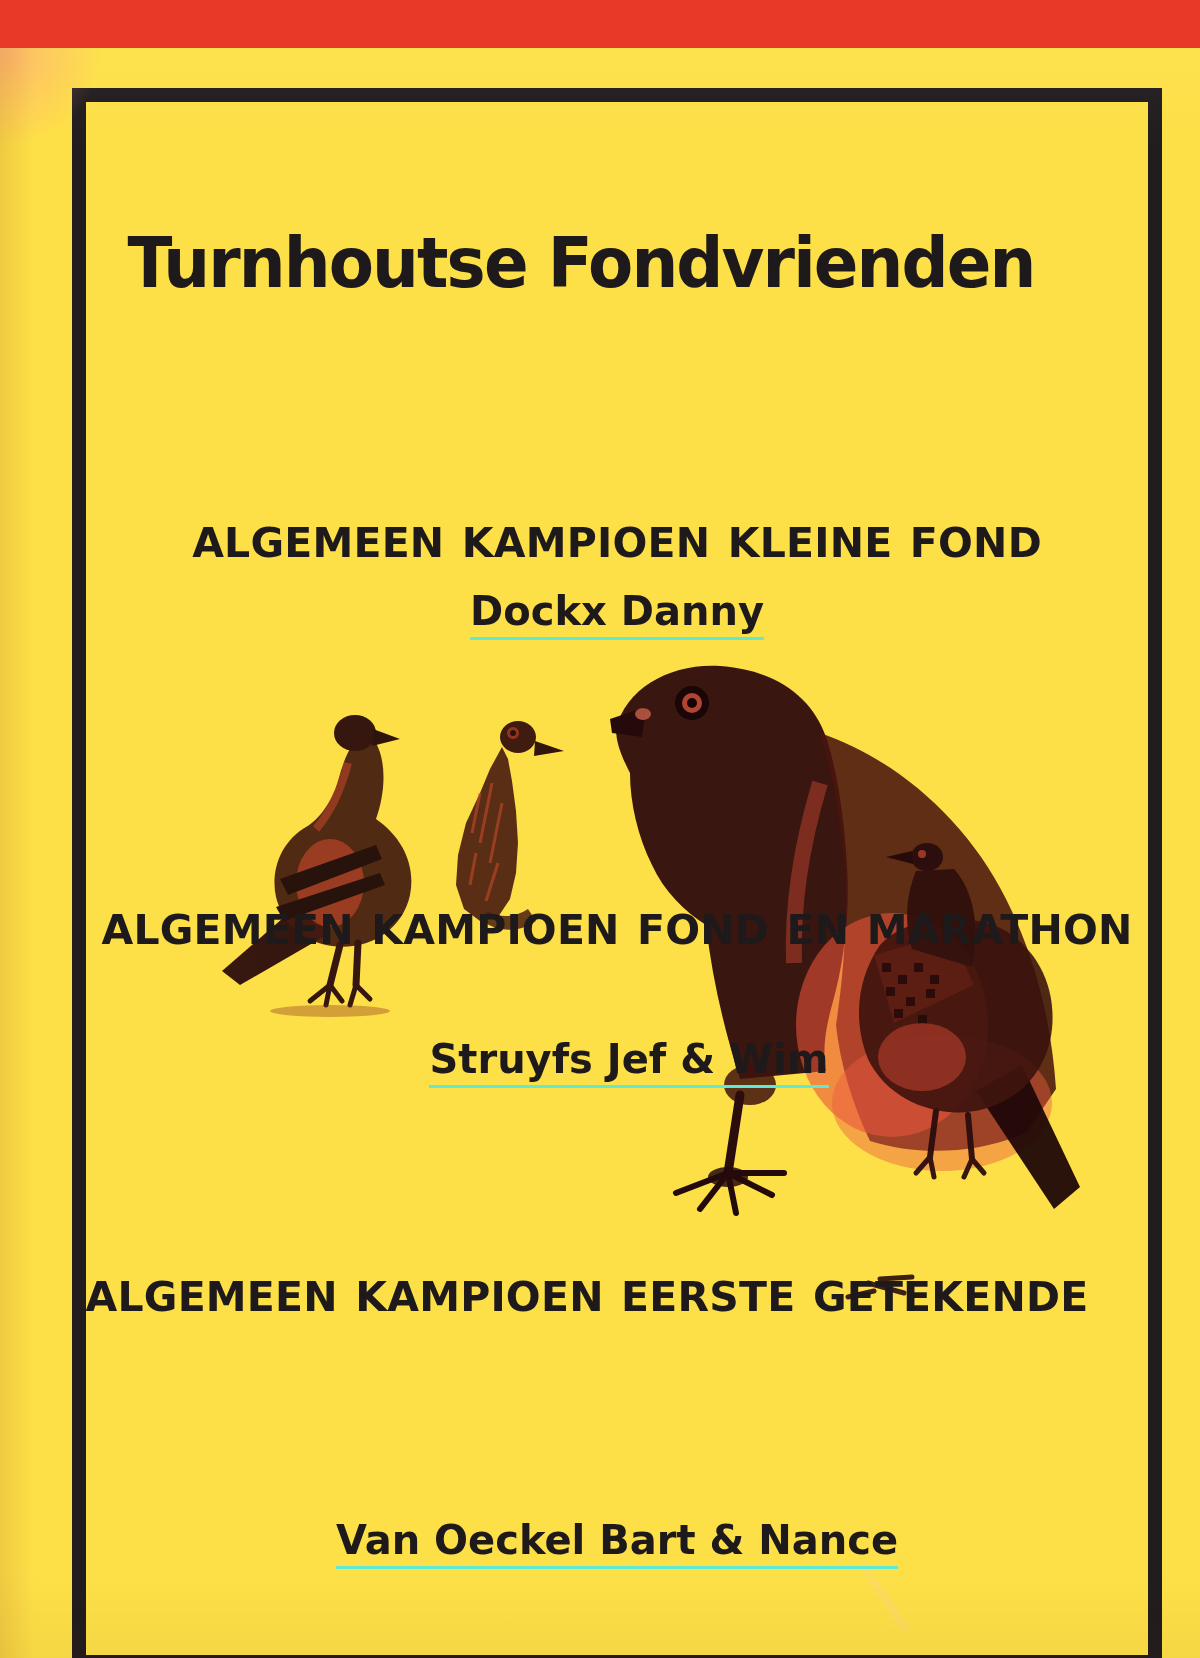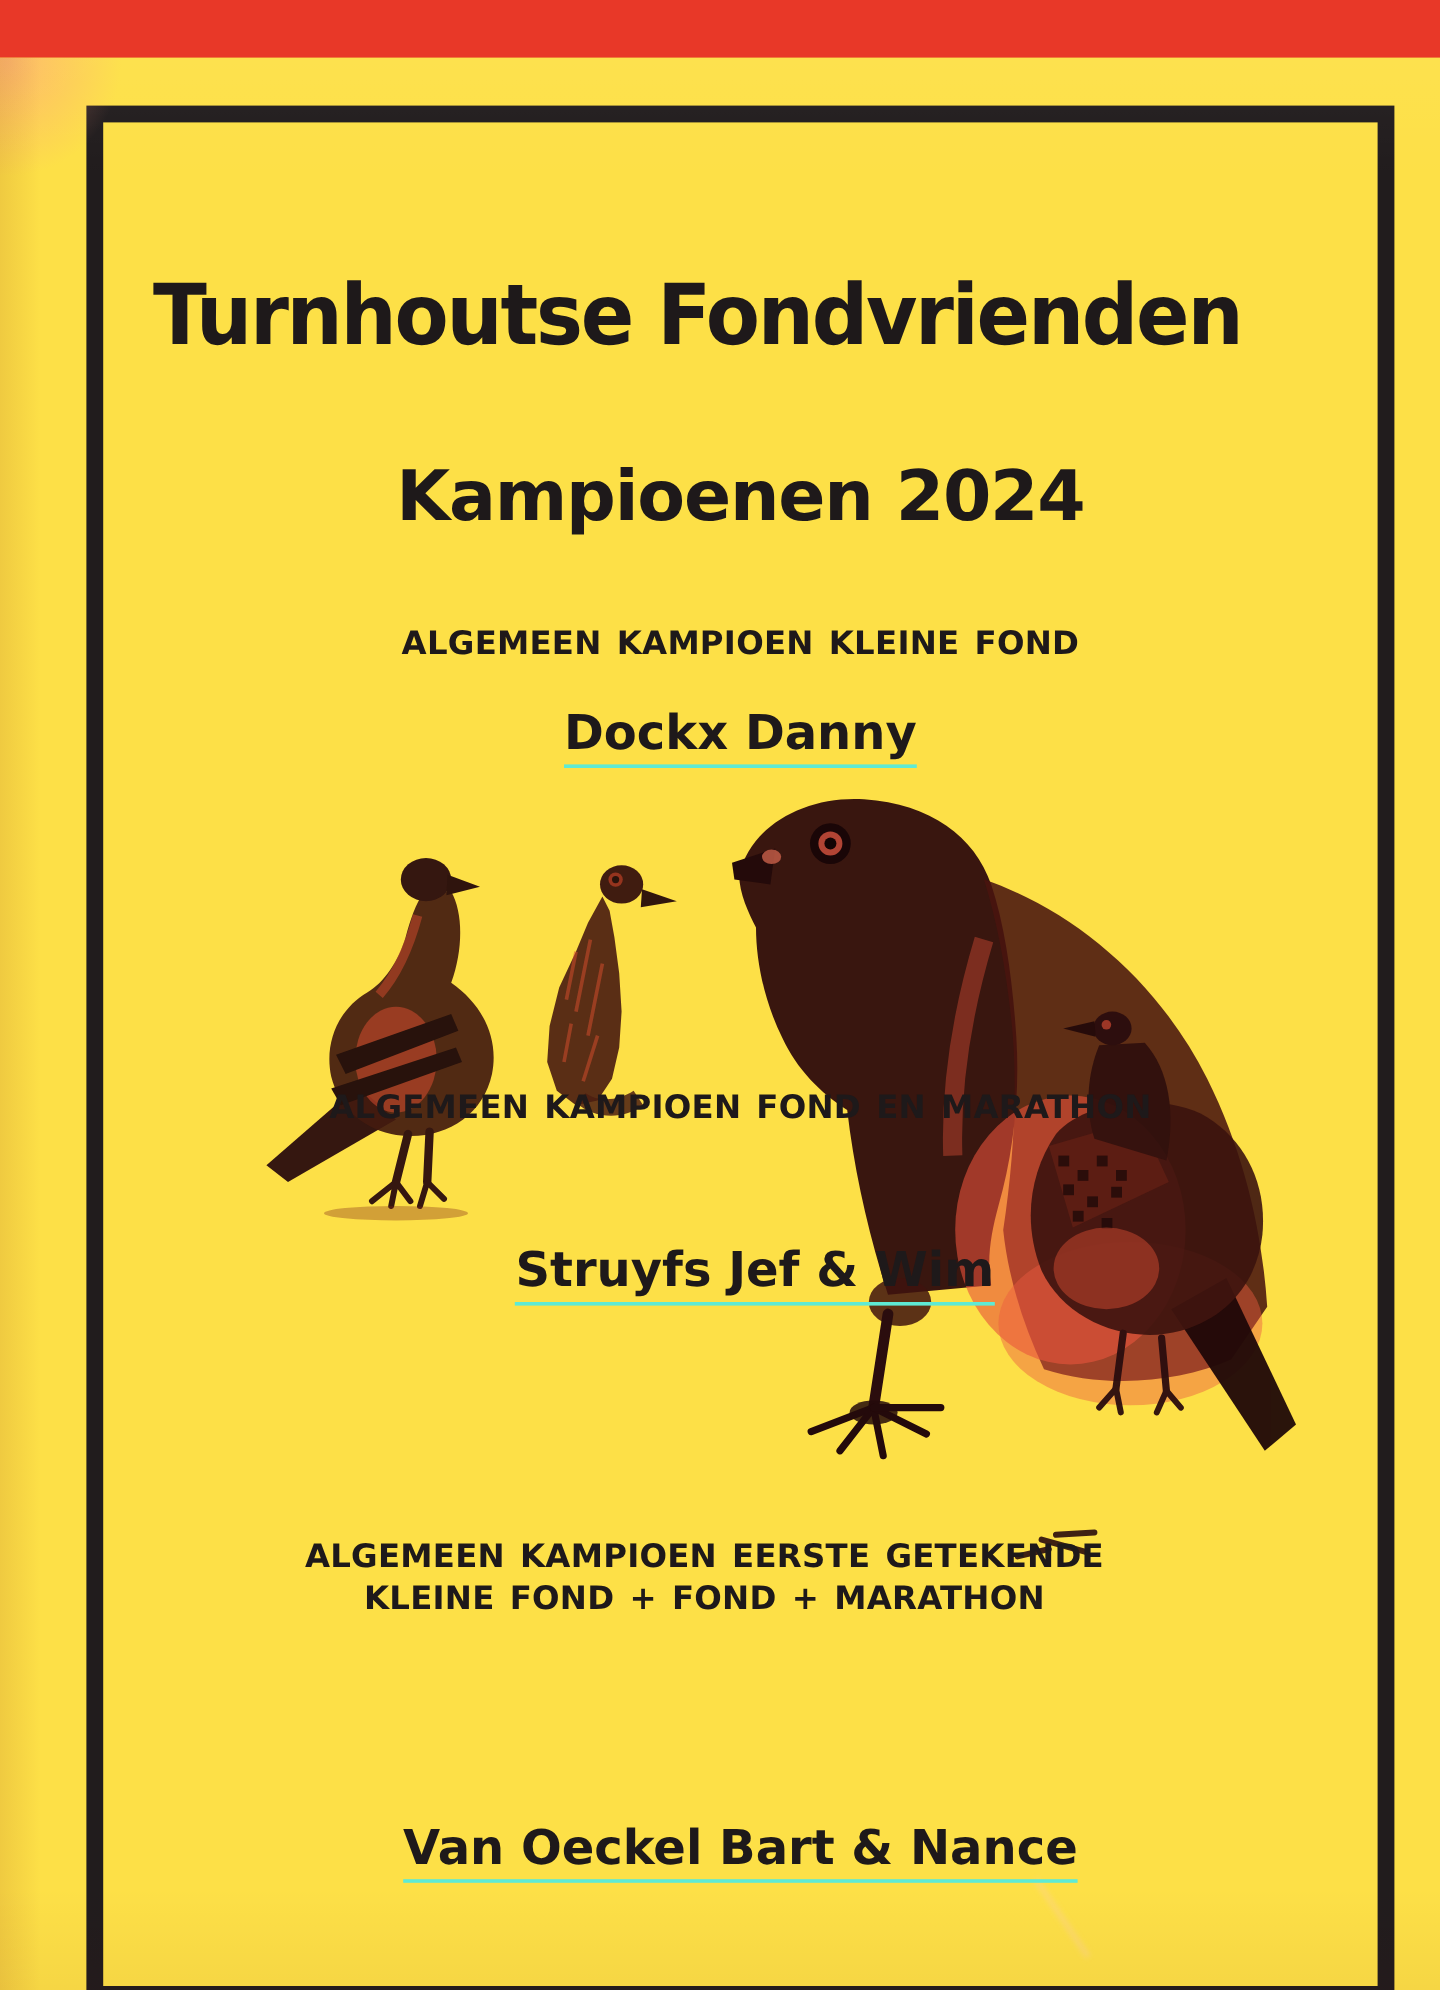--- a/index.html
+++ b/index.html
@@ -26,21 +26,21 @@
     position:absolute;left:72px;top:40px;width:1090px;height:1581px;
     border:14px solid #211c1d;box-sizing:border-box;
   }
 
   .textline{position:absolute;left:72px;width:1090px;text-align:center;z-index:5;line-height:1;}
 
   .club-name{top:133px;font-size:70px;letter-spacing:-2px;
     transform:translateX(-36px) scaleX(.94);transform-origin:center;}
   .year-title{top:288px;font-size:58px;letter-spacing:-1px;}
 
-  .heading{font-size:27px;word-spacing:3px;letter-spacing:.2px;}
+  .heading{font-size:41px;word-spacing:3px;letter-spacing:.2px;}
   .heading-1{top:475px;}
   .heading-2{top:862px;}
   .heading-3{top:1232px;line-height:35px;transform:translateX(-30px);}
 
   .winner{font-size:40px;}
   .winner-1{top:543px;}
   .winner-2{top:991px;padding-left:12px;}
   .winner-3{top:1472px;}
   .uline{display:inline-block;border-bottom:3px solid #5eead4;padding-bottom:6px;}
 
@@ -133,37 +133,35 @@
       <circle cx="742" cy="221" r="4" fill="#a03727"></circle>
       <path d="M732,218 L706,224 L733,231 Z" fill="#240a0a"></path>
       <ellipse cx="742" cy="424" rx="44" ry="34" fill="#e25036" opacity=".45"></ellipse>
       <path d="M756,478 L750,524 M788,482 L792,526" stroke="#2b0d0e" stroke-width="6" fill="none" stroke-linecap="round"></path>
       <path d="M750,524 L736,540 M750,524 L754,544 M792,526 L784,544 M792,526 L804,540" stroke="#2b0d0e" stroke-width="5" fill="none" stroke-linecap="round"></path>
     </g>
   </svg>
 
   <h1 class="textline club-name">Turnhoutse Fondvrienden</h1>
 
-  <h2 class="textline year-title">Kampioenen 2024</h2>
 
   <div class="textline heading heading-1">ALGEMEEN KAMPIOEN KLEINE FOND</div>
 
   <div class="textline winner winner-1">
     <span class="uline">Dockx Danny</span>
   </div>
 
   <div class="textline heading heading-2">ALGEMEEN KAMPIOEN FOND EN MARATHON</div>
 
   <div class="textline winner winner-2">
     <span class="uline">Struyfs Jef &amp; Wim</span>
   </div>
 
   <div class="textline heading heading-3">
     <div>ALGEMEEN KAMPIOEN EERSTE GETEKENDE</div>
-    <div>KLEINE FOND + FOND + MARATHON</div>
   </div>
 
   <div class="textline winner winner-3">
     <span class="uline">Van Oeckel Bart &amp; Nance</span>
   </div>
 
   <div class="sheen-tl"></div>
   <div class="edge-left"></div>
   <div class="crease-br"></div>
   <div class="vignette"></div>

